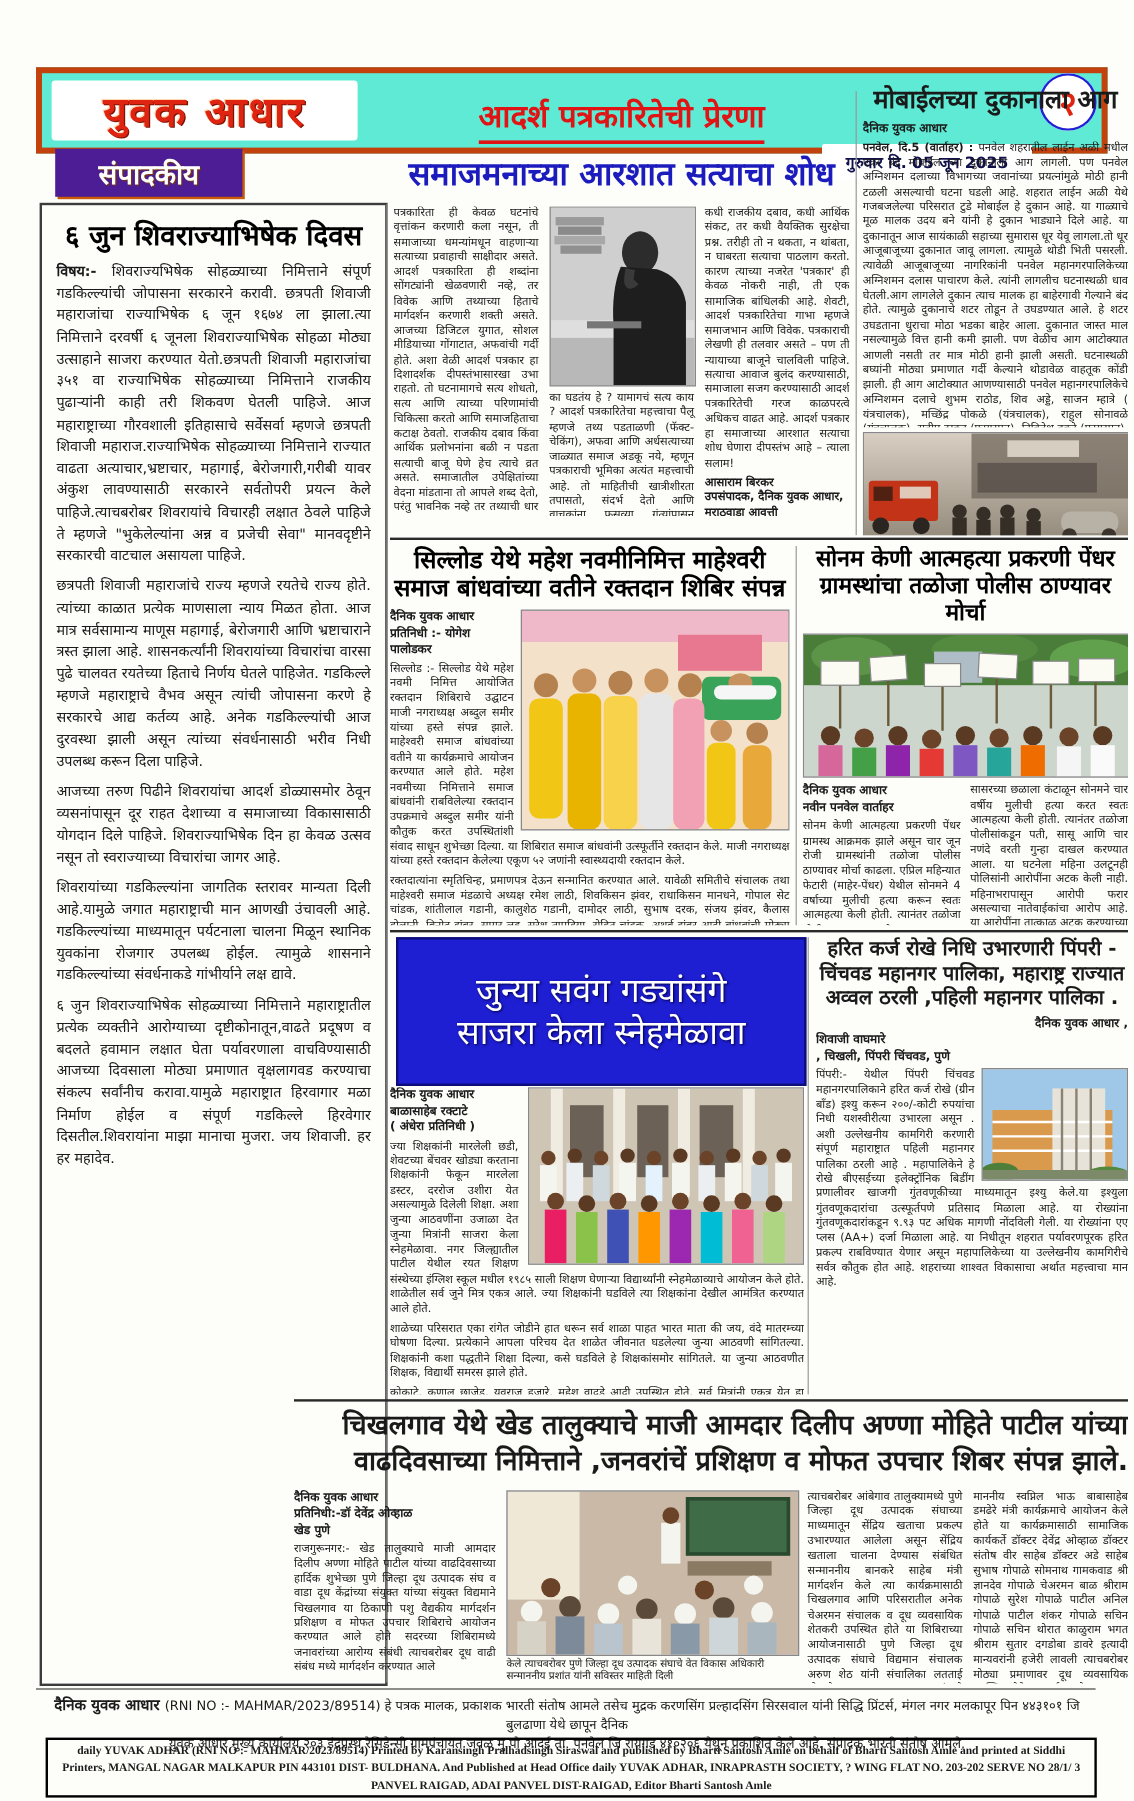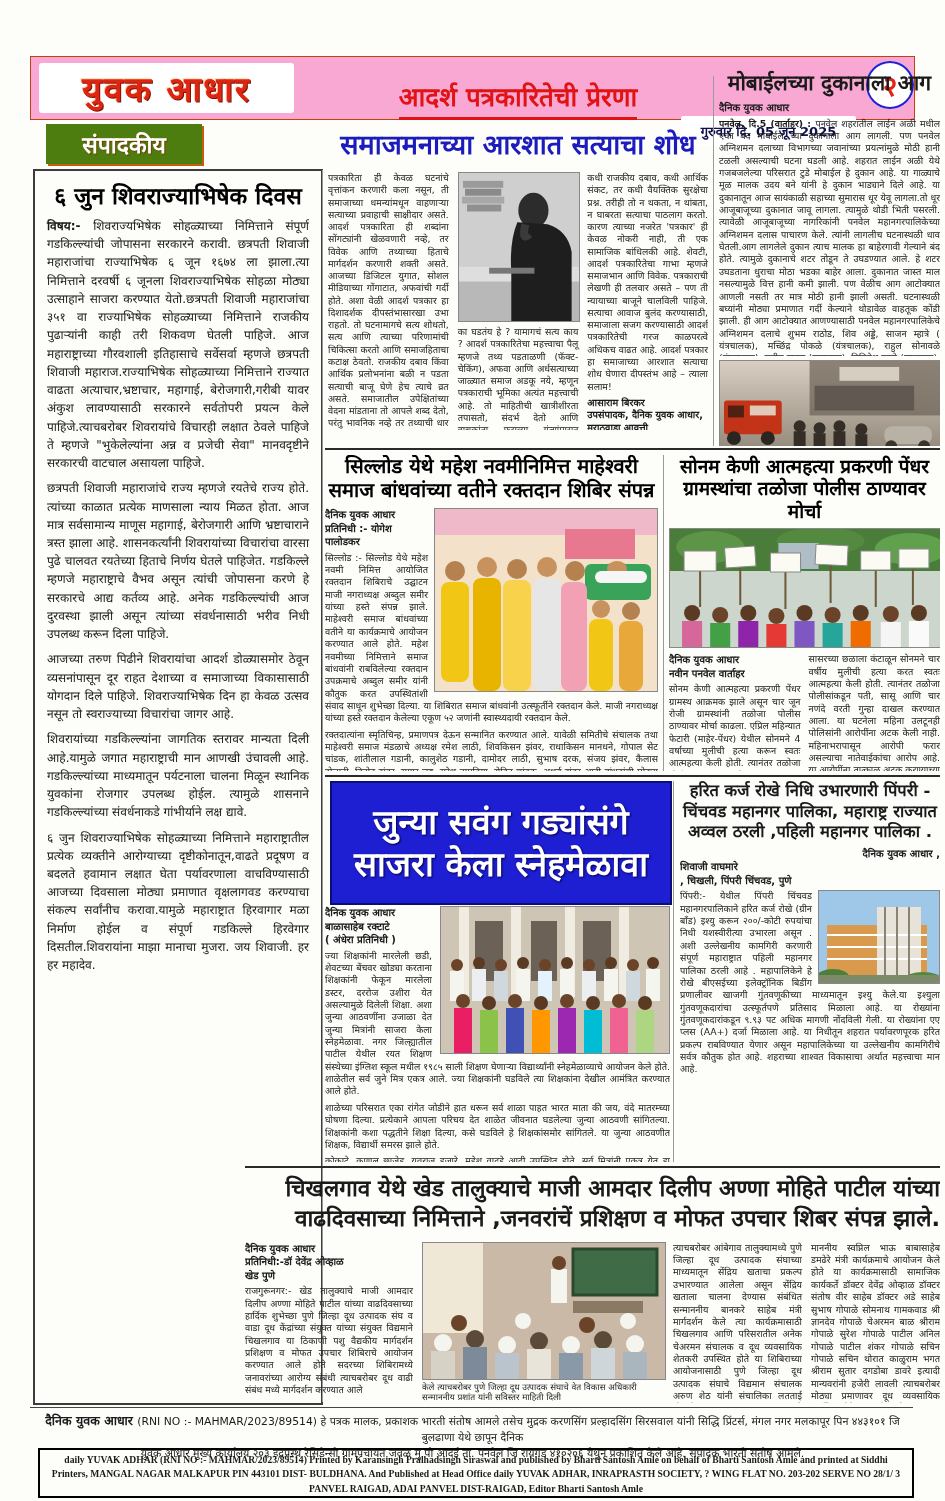--- a/index.html
+++ b/index.html
@@ -2,29 +2,29 @@
 <html><head>
 <meta charset="utf-8">
 <style>
   html,body{margin:0;padding:0;background:#e8e6e2;}
   .page{position:relative;width:945px;height:1501px;background:#fdfdfa;margin:0 auto;overflow:hidden;
         font-family:"DejaVu Sans","Liberation Sans",sans-serif;color:#1a1a1a;}
   .abs{position:absolute;}
   .jtxt{text-align:justify;}
   .bold{font-weight:bold;}
   
-  .mast{background:#f9a8d4;border:1px solid #c2410c;}
+  .mast{background:#5eead4;border:5px solid #c2410c;}
   .logobox{background:#fff;border-radius:3px;display:flex;align-items:center;justify-content:center;}
   .logotext{font-weight:bold;font-size:34px;color:#e02412;letter-spacing:2px;
             text-shadow:1px 1px 0 #7a1402,-1px -1px 0 #ffd9b0;}
   .datebox{background:#fff;border-radius:2px;display:flex;align-items:center;justify-content:center;
            font-weight:bold;font-size:13px;color:#10104a;}
   .pagecircle{background:#fff;border-radius:50%;display:flex;align-items:center;justify-content:center;
               font-weight:bold;font-size:28px;color:#e02412;box-shadow:0 0 0 2px #2220d6 inset;}
-  .seclabel{background:#4d7c0f;color:#fff;font-weight:bold;font-size:23px;display:flex;align-items:center;
+  .seclabel{background:#4c1d95;color:#fff;font-weight:bold;font-size:23px;display:flex;align-items:center;
             justify-content:center;text-shadow:1px 1px 1px #7a3a00;box-shadow:2px 2px 0 #c95c08;}
   
   .edbox{border:2px solid #3c3c3c;padding:8px 12px;overflow:hidden;background:#fdfdfa;}
   .edhead{font-weight:bold;font-size:23px;text-align:center;margin:0 0 6px 0;color:#000;}
   .edbox p{margin:0 0 7px 0;font-size:12px;line-height:1.52;}
   .edauthor{text-align:right;font-weight:bold;font-size:12.5px;line-height:1.5;margin-top:8px;}
   
   .leadh1{font-weight:bold;font-size:26px;color:#e01414;text-align:center;margin:0;}
   .leadh1 span{display:inline-block;border-bottom:3px solid #e01414;padding-bottom:3px;}
   .leadh2{font-weight:bold;font-size:27px;color:#1b1bbe;text-align:center;margin-top:5px;}
@@ -34,21 +34,21 @@
   
   .smalltxt{font-size:9.3px;line-height:1.33;}
   .byline{font-weight:bold;font-size:10px;line-height:1.35;margin:0 0 3px 0;}
   .photo{background:#cfcfcf;overflow:hidden;border:1px solid #888;}
   .photo svg{display:block;width:100%;height:100%;}
   .vline{background:#9a9a9a;width:1px;}
   .hline{background:#2a2a2a;height:2px;}
   .midhead{font-weight:bold;font-size:20px;text-align:center;line-height:1.18;color:#000;margin:0 0 6px 0;}
   .banner{background:#1e1ed2;color:#fff;display:flex;flex-direction:column;align-items:center;
           justify-content:center;border:2px solid #0d0d7a;}
-  .banner div{font-weight:bold;font-size:34px;line-height:1.25;text-shadow:1px 1px 2px #00004a;}
+  .banner div{font-weight:normal;font-size:28px;line-height:1.25;text-shadow:1px 1px 2px #00004a;}
   .pimph{font-weight:bold;font-size:16.5px;text-align:center;line-height:1.25;margin:0 0 4px 0;}
   .bigbothead{font-weight:bold;font-size:22.5px;text-align:right;line-height:1.35;margin:0;}
   .caption{font-size:8.6px;line-height:1.25;margin-top:2px;}
   
   .footmr{font-size:10.8px;line-height:1.45;text-align:center;}
   .footen{border:2px solid #000;font-family:"Liberation Serif","DejaVu Serif",serif;font-weight:bold;
           font-size:9.6px;line-height:1.5;text-align:center;padding:3px 10px;overflow:hidden;}
   .fr{float:right;}
 </style>
 </head>

